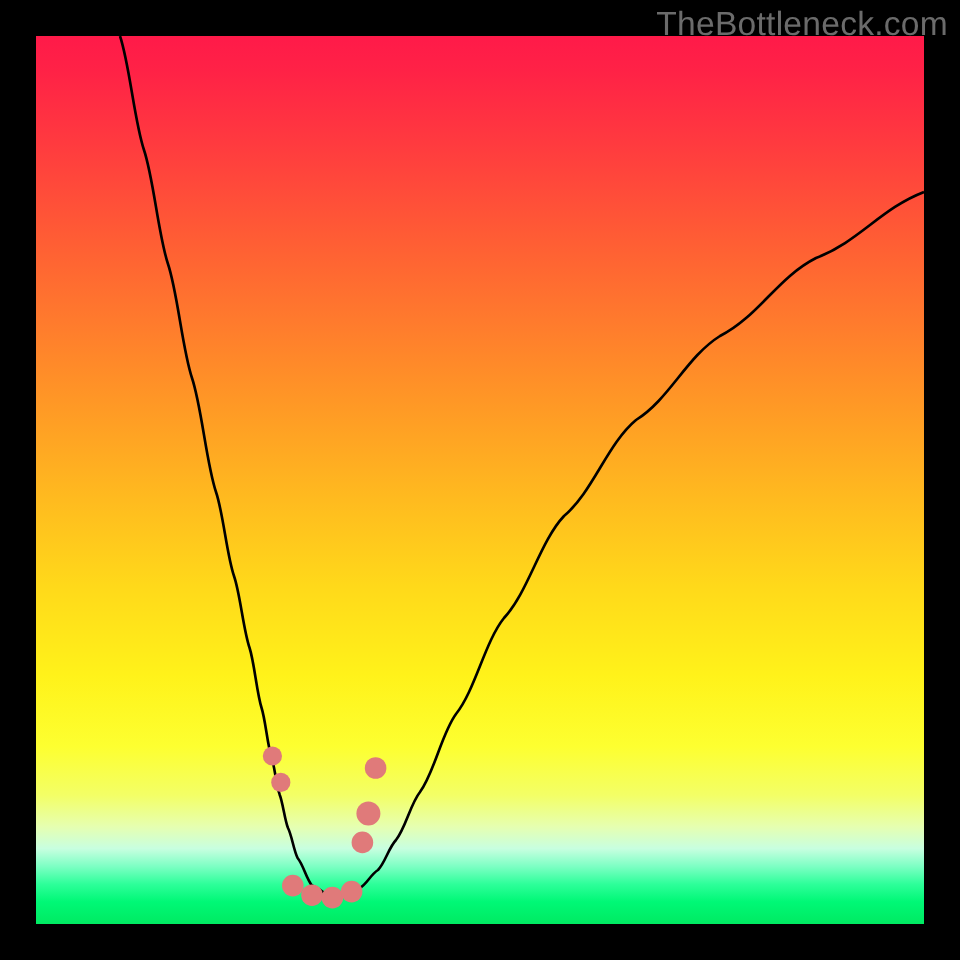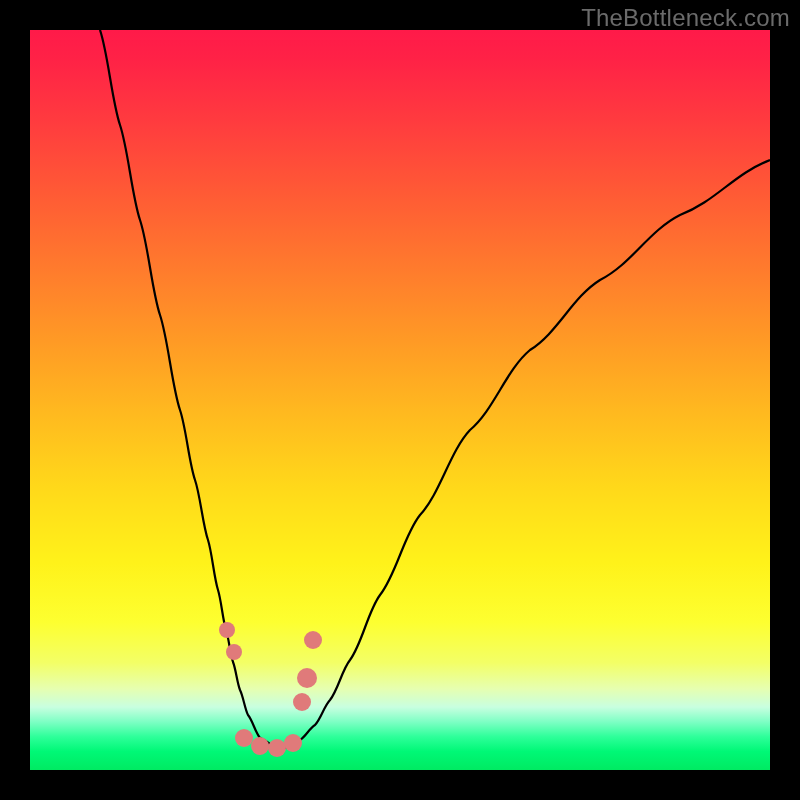--- a/index.html
+++ b/index.html
@@ -15,21 +15,21 @@
     position: relative;
     width: 800px;
     height: 800px;
     background: #000;
   }
   .watermark {
     position: absolute;
     top: 4px;
     right: 10px;
     color: #6b6b6b;
-    font-size: 24px;
+    font-size: 28px;
     font-weight: 500;
     letter-spacing: 0.2px;
     z-index: 10;
     user-select: none;
   }
   .plot-area {
     position: absolute;
     left: 30px;
     top: 30px;
     width: 740px;

